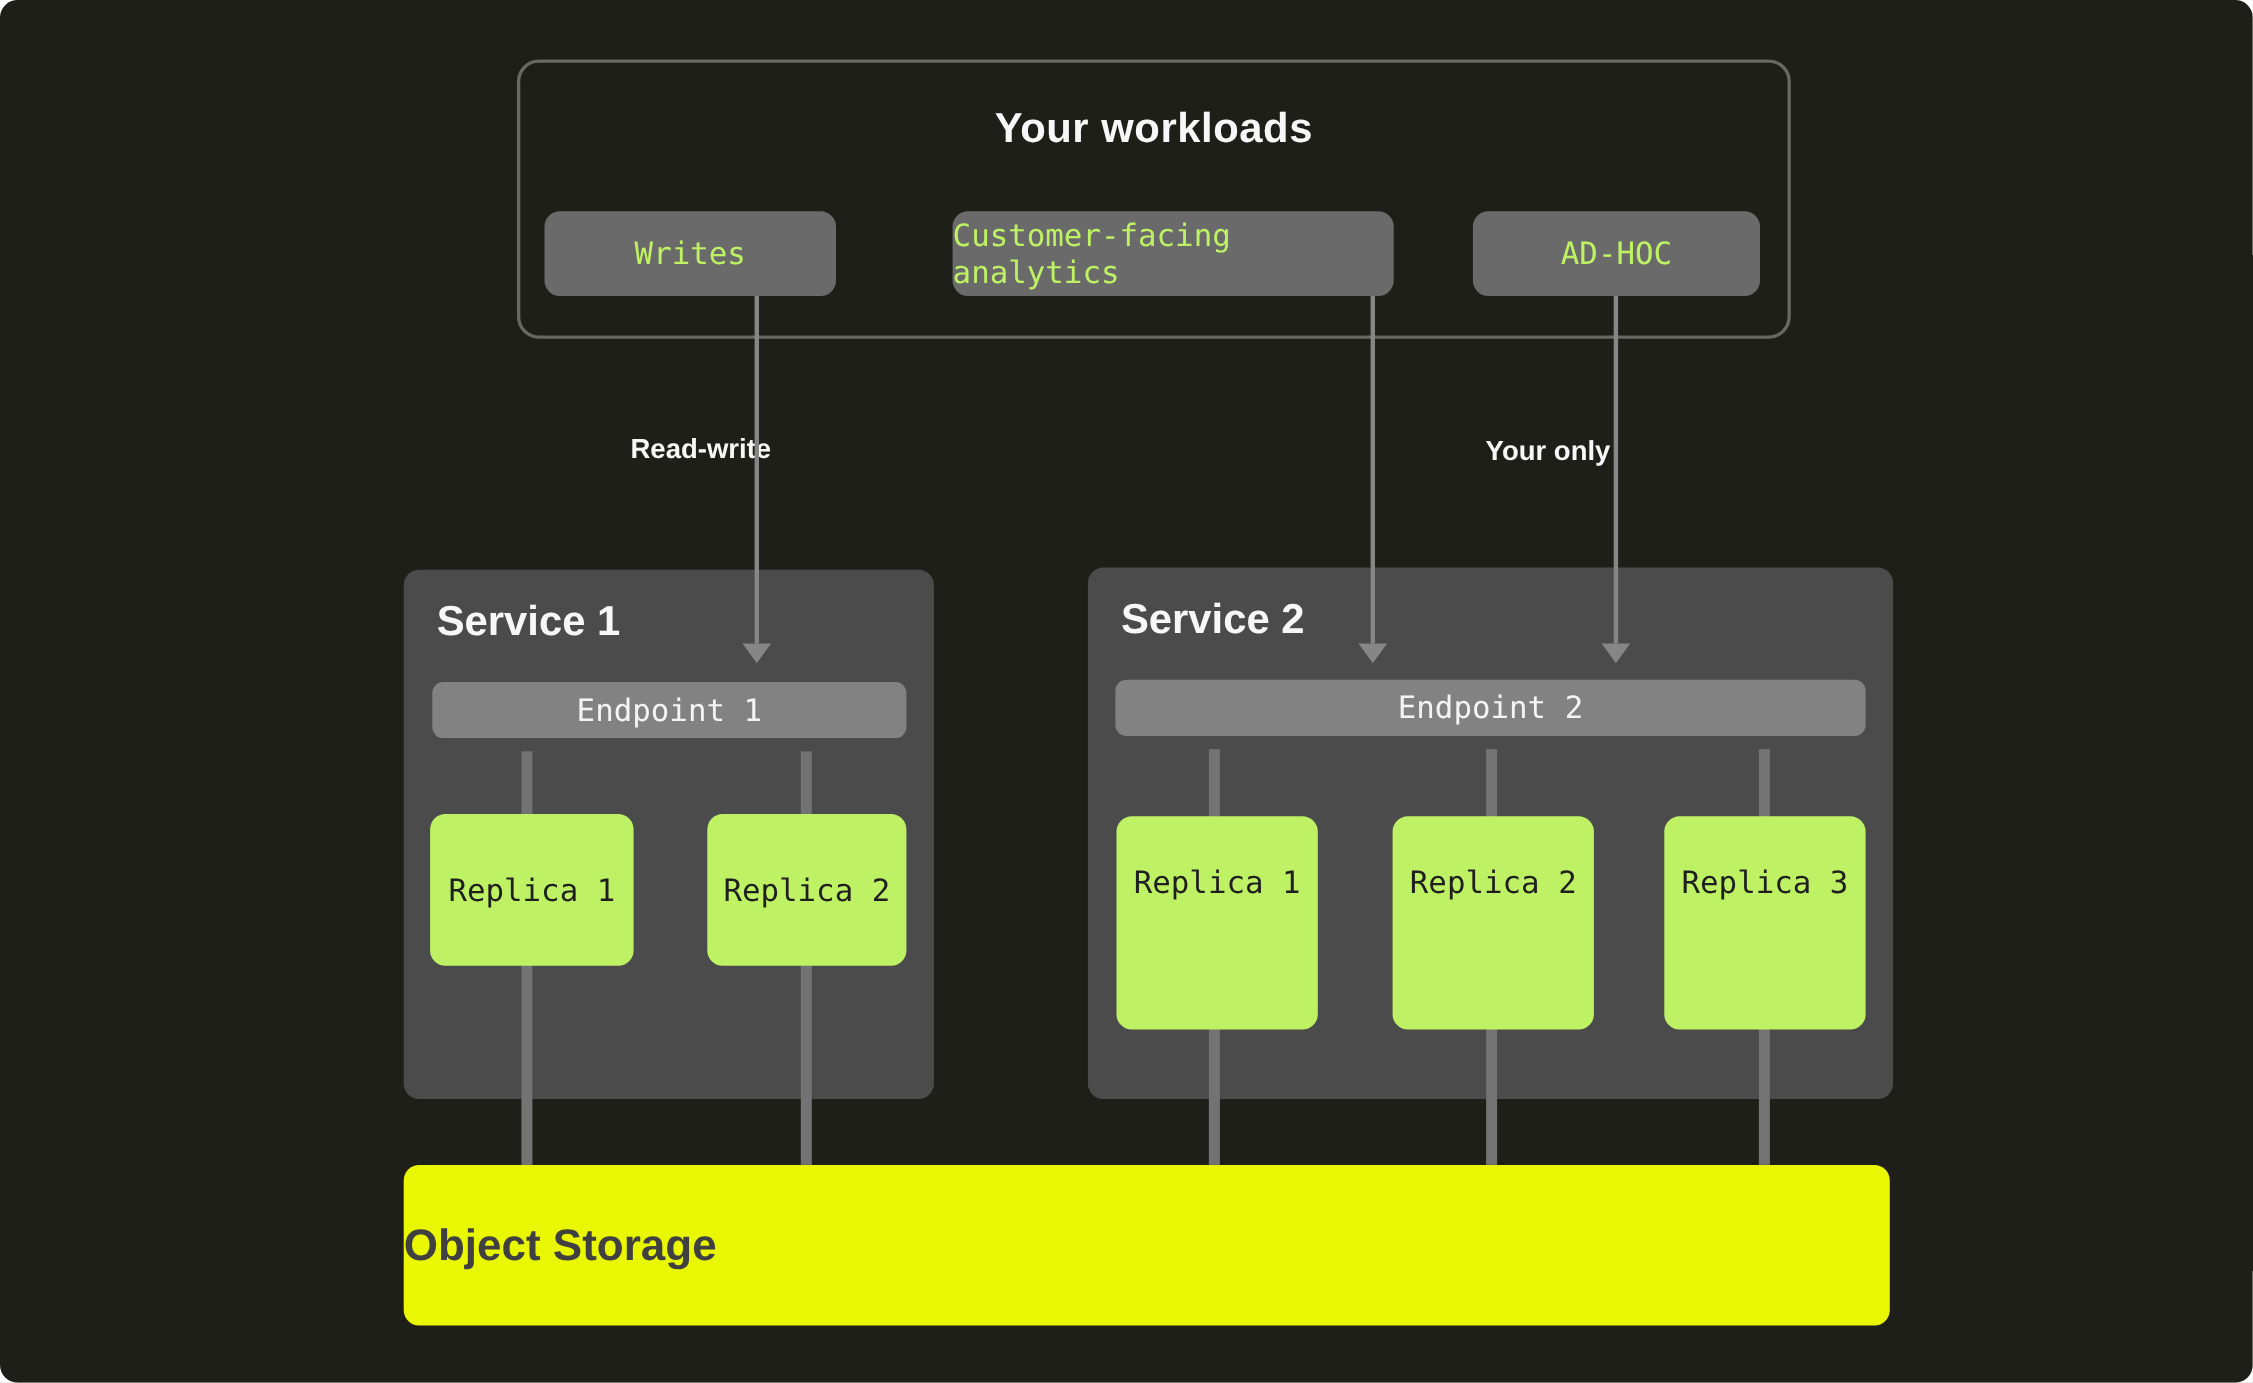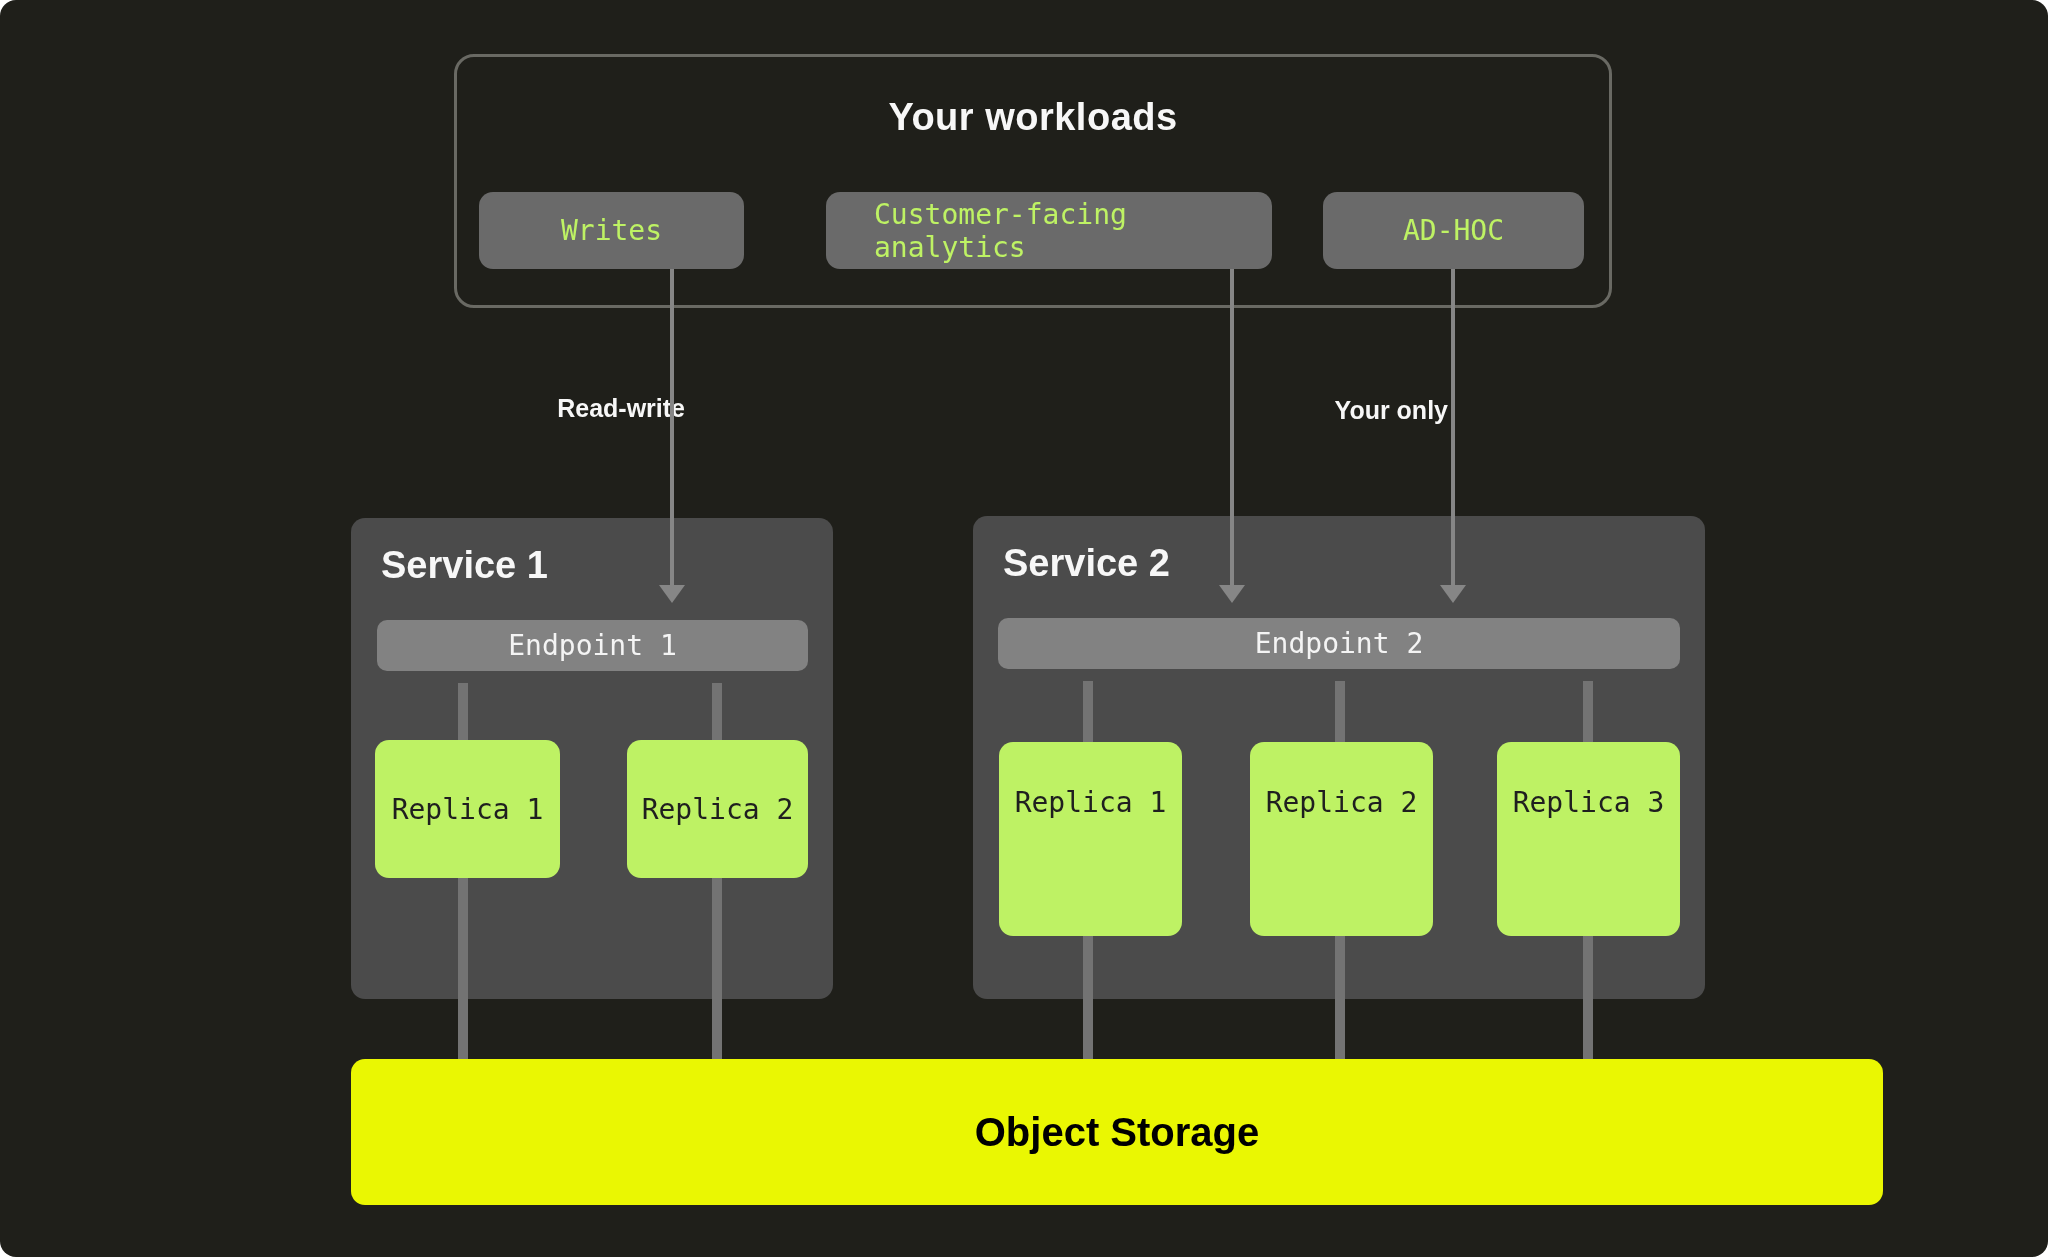--- a/index.html
+++ b/index.html
@@ -9,21 +9,21 @@
     font-family: "Liberation Sans", sans-serif;
   }
   .canvas {
     position: relative;
     width: 2048px;
     height: 1257px;
     background: #1f1f1a;
     border-radius: 16px;
     overflow: hidden;
   }
-  .abs { position: absolute; box-sizing: border-box; }
+  .abs { position: absolute; box-sizing: border-box; margin-left: 16px; }
 
   
   .workloads-frame {
     left: 454px; top: 54px; width: 1158px; height: 254px;
     border: 3px solid #696963;
     border-radius: 20px;
     z-index: 1;
   }
   .workloads-title {
     left: 454px; top: 96px; width: 1158px;
@@ -41,21 +41,21 @@
     border-radius: 14px;
     color: #bef264;
     font-family: "DejaVu Sans Mono", "Liberation Mono", monospace;
     font-size: 28px;
     display: flex;
     align-items: center;
     justify-content: center;
     z-index: 3;
   }
   .chip-writes { left: 479px; width: 265px; }
-  .chip-cfa    { left: 826px; width: 446px; padding-left: 48px; }
+  .chip-cfa    { left: 850px; width: 401px; }
   .chip-adhoc  { left: 1323px; width: 261px; }
 
   
   .arrow-line {
     width: 4px;
     top: 269px;
     height: 316px;
     background: #868686;
     z-index: 4;
   }
@@ -144,29 +144,29 @@
     padding-top: 44px;
   }
   .replica-s1-1 { left: 375px; width: 185px; }
   .replica-s1-2 { left: 627px; width: 181px; }
   .replica-s2-1 { left: 999px;  width: 183px; }
   .replica-s2-2 { left: 1250px; width: 183px; }
   .replica-s2-3 { left: 1497px; width: 183px; }
 
   
   .storage {
-    left: 351px; top: 1059px; width: 1532px; height: 146px;
+    left: 351px; top: 1059px; width: 1351px; height: 146px;
     background: #eaf702;
     border-radius: 14px;
-    color: #000000;
+    color: #404040;
     font-size: 40px;
     font-weight: bold;
     display: flex;
     align-items: center;
-    justify-content: center;
+    justify-content: flex-start;
     z-index: 3;
   }
 </style>
 </head>
 <body>
 
 <div class="canvas">
 
   <div class="abs workloads-frame"></div>
   <div class="abs workloads-title">Your workloads</div>

